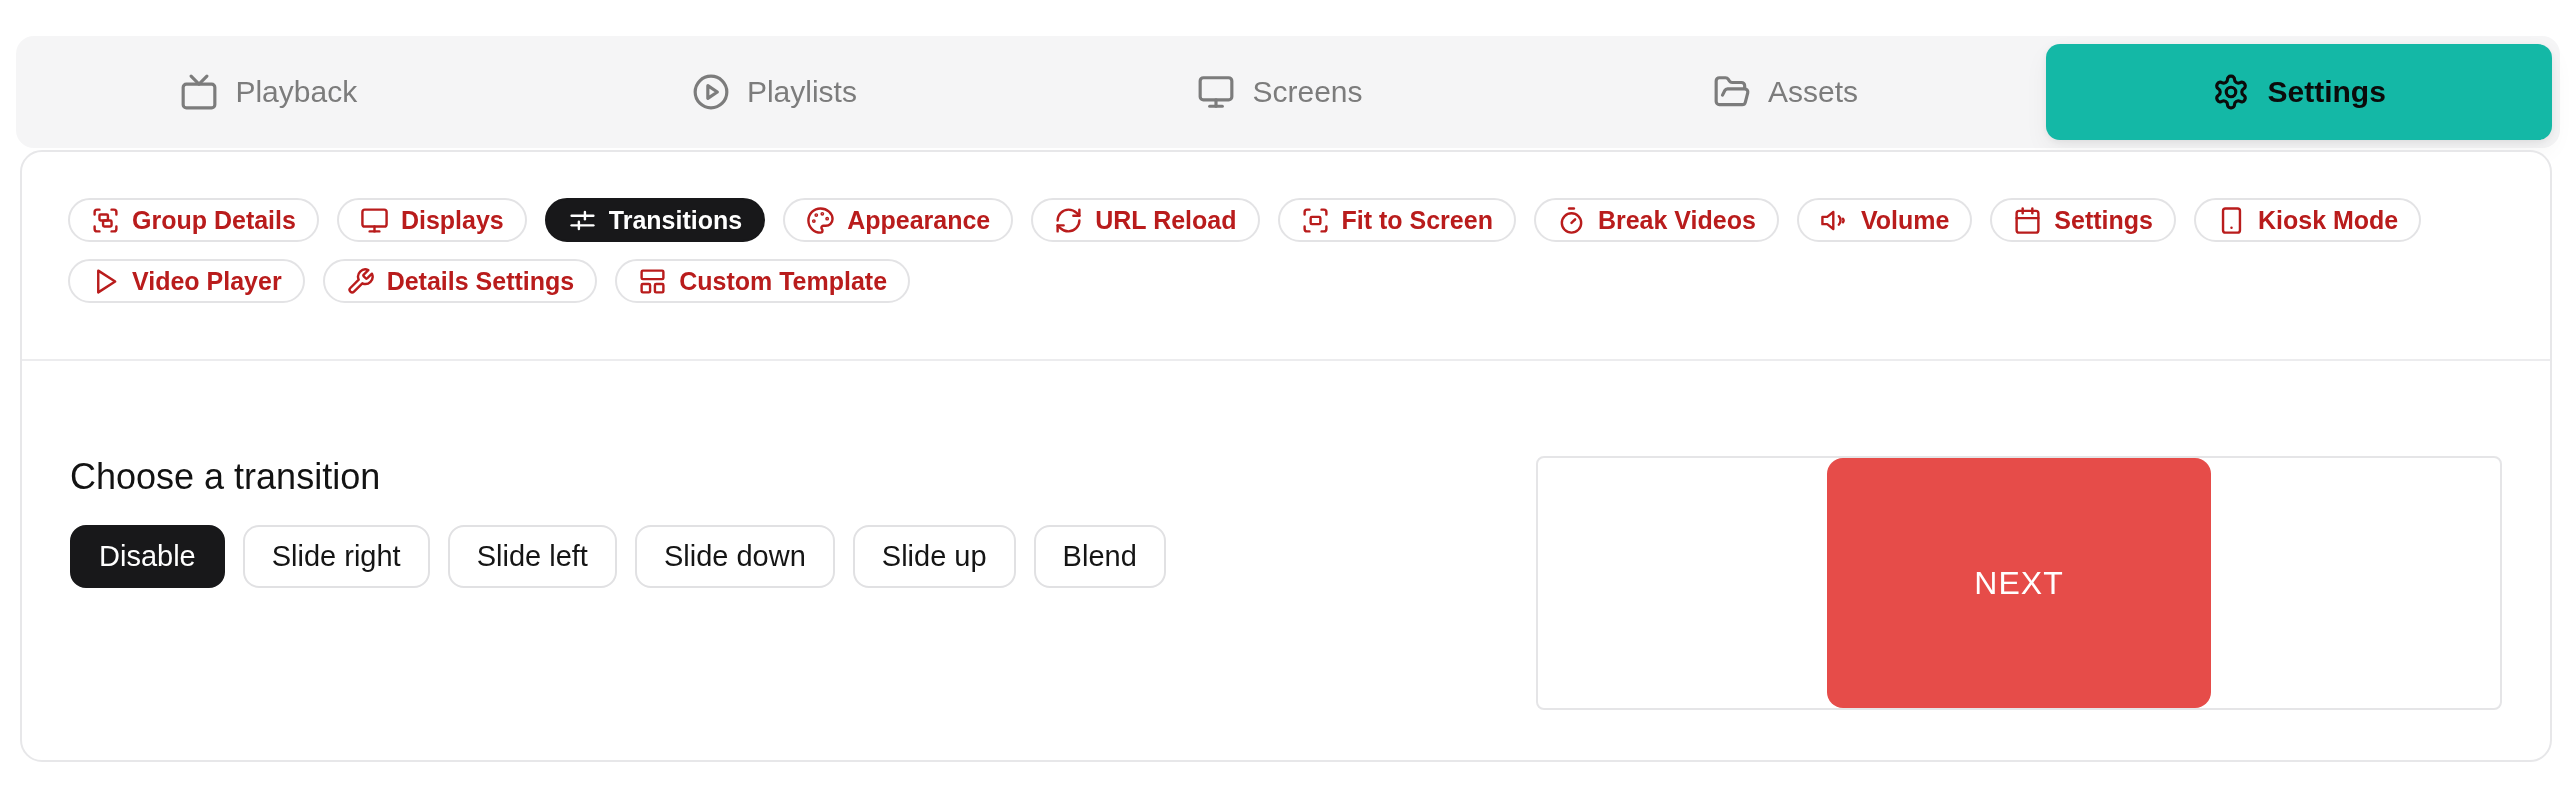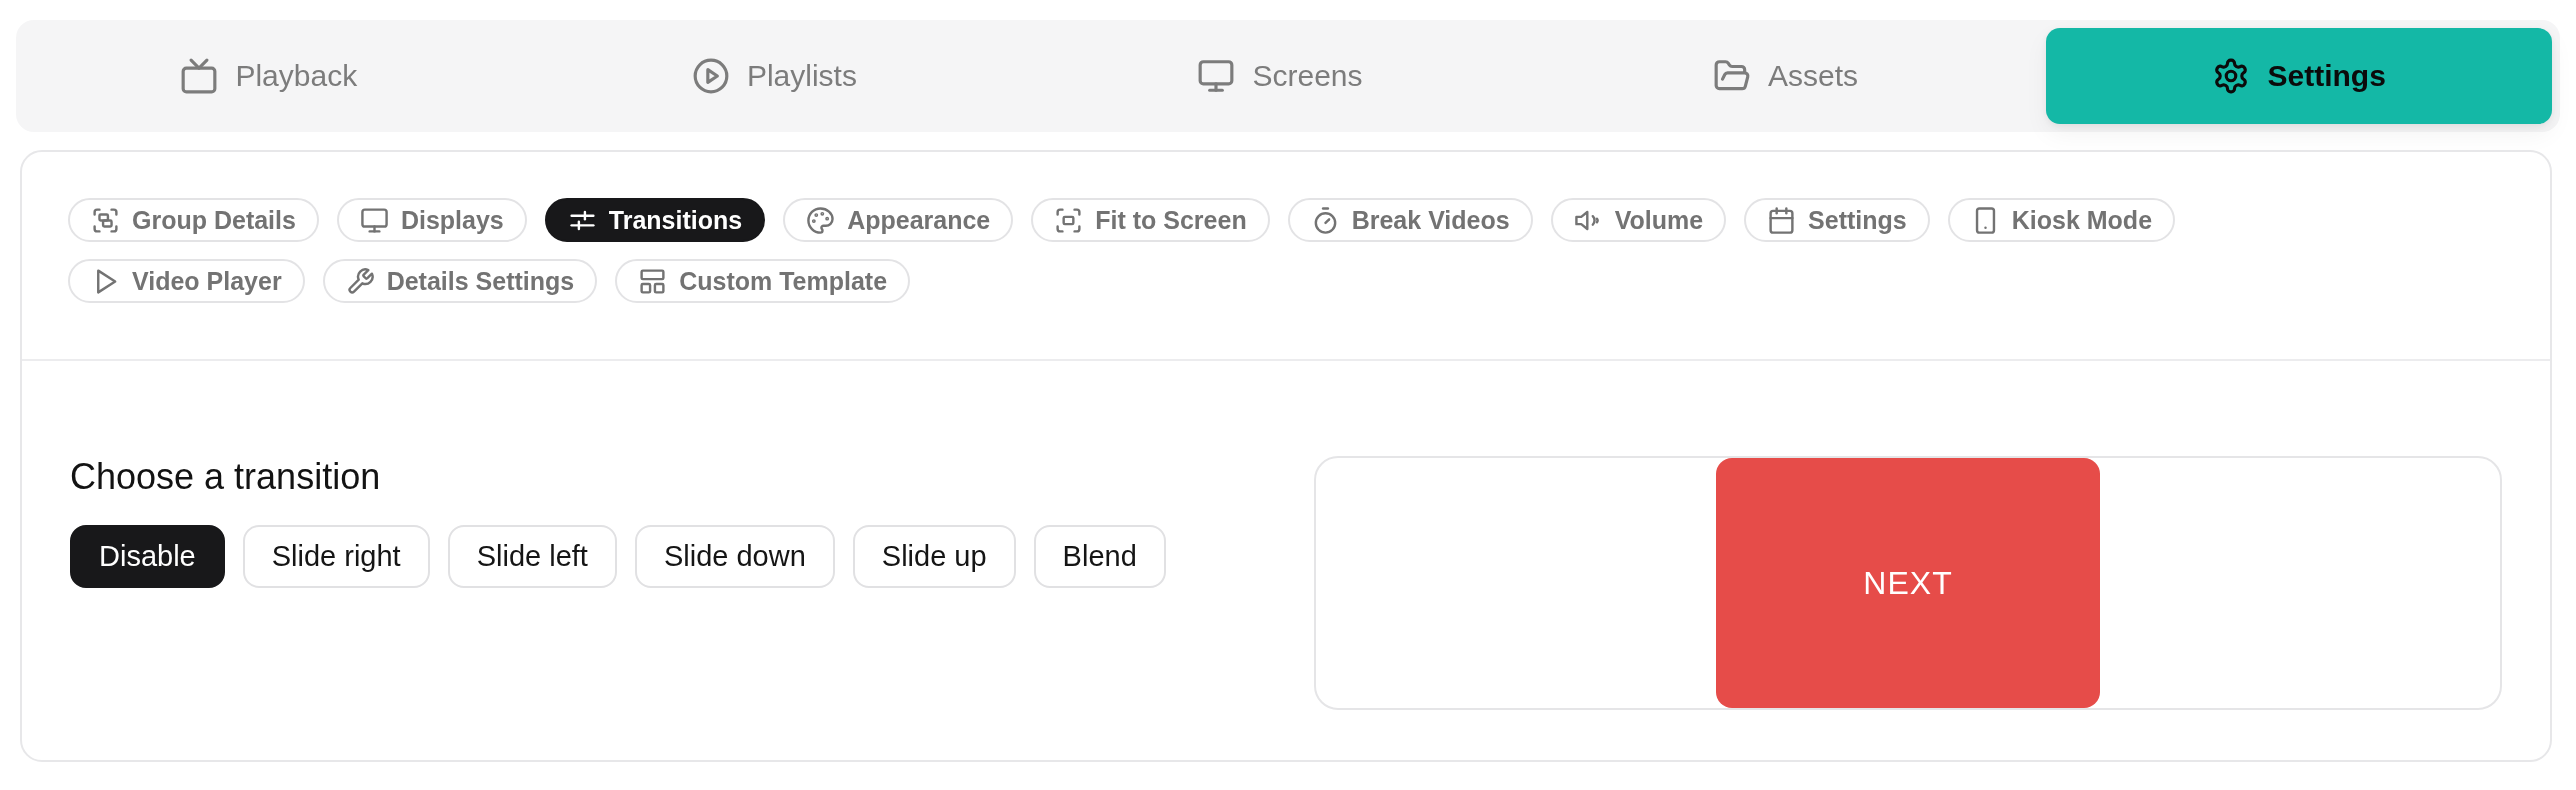--- a/index.html
+++ b/index.html
@@ -1,50 +1,50 @@
 <!DOCTYPE html>
 <html><head>
 <meta charset="utf-8">
 <style>
   * { margin:0; padding:0; box-sizing:border-box; }
   html,body { width:2576px; height:790px; background:#ffffff;
     font-family:"Liberation Sans", sans-serif; -webkit-font-smoothing:antialiased; }
   .stage { position:relative; width:2576px; height:790px; overflow:hidden; }
 
   
-  .nav { position:absolute; left:16px; top:20px; width:2544px; height:112px;
+  .nav { position:absolute; left:16px; top:36px; width:2544px; height:112px;
     background:#f5f5f6; border-radius:18px; display:flex; align-items:stretch; }
   .nav-tab { flex:1; display:flex; align-items:center; justify-content:center; gap:17px;
     color:#7c7c7c; font-size:30px; font-weight:500; border-radius:14px; cursor:pointer; }
   .nav-tab svg { width:38px; height:38px; flex:0 0 auto; }
   .nav-tab.active { background:#14b8a6; margin:8px; color:#0b0b0b; font-weight:600;
     box-shadow:0 2px 6px rgba(0,0,0,.06), 0 10px 24px rgba(0,0,0,.05); }
 
   
   .card { position:absolute; left:20px; top:150px; width:2532px; height:612px;
     background:#ffffff; border:2px solid #e7e7e9; border-radius:22px; }
 
   .pills-section { height:209px; padding:46px 46px 0 46px; border-bottom:2px solid #ececee; }
   .pill-row { display:flex; gap:18px; margin-bottom:17px; }
   .pill { height:44px; display:inline-flex; align-items:center; gap:12px; padding:0 21px;
     background:#fff; border:2px solid #e3e3e5; border-radius:989px;
-    font-size:25px; font-weight:700; color:#737373; cursor:pointer; white-space:nowrap; }
+    font-size:25px; font-weight:700; color:#b91c1c; cursor:pointer; white-space:nowrap; }
   .pill svg { width:29px; height:29px; }
   .pill.active { background:#18181a; border-color:#18181a; color:#ffffff; }
 
   .content { display:flex; align-items:flex-start; padding:95px 48px 0 48px; }
   .left-col { flex:1; }
   .heading { font-size:36px; font-weight:500; color:#131313; margin-bottom:27px; }
   .btn-row { display:flex; gap:18px; }
   .btn { height:63px; padding:13px 27px; background:#fff; border:2px solid #e1e1e3;
     border-radius:16px; font-family:inherit; font-size:29px; font-weight:500;
     color:#151515; cursor:pointer; white-space:nowrap; }
   .btn.active { background:#18181a; border-color:#18181a; color:#ffffff; font-weight:500; }
 
-  .preview-panel { width:1188px; height:254px; border:2px solid #e5e5e7; border-radius:24px;
+  .preview-panel { width:966px; height:254px; border:2px solid #e5e5e7; border-radius:8px;
     display:flex; justify-content:center; overflow:hidden; background:#ffffff;align-items:center; }
   .next-box { width:384px; height:100%; border-radius:16px; background:#e64c49;
     color:#ffffff; display:flex; align-items:center; justify-content:center;
     font-size:32px; font-weight:500; letter-spacing:1px; }
 
   svg { stroke:currentColor; fill:none; stroke-width:2; stroke-linecap:round; stroke-linejoin:round; }
 </style>
 </head>
 <body>
 
@@ -193,20 +193,26 @@
           <svg viewBox="0 0 29 29" width="29" height="29">
               <use href="#i-sliders"></use>
             </svg>
           <span>Transitions</span>
         </div>
         <div class="pill">
           <svg viewBox="0 0 29 29" width="29" height="29">
               <use href="#i-palette"></use>
             </svg>
           <span>Appearance</span>
+        </div>
+        <div class="pill">
+          <svg viewBox="0 0 29 29" width="29" height="29">
+              <use href="#i-refresh"></use>
+            </svg>
+          <span>URL Reload</span>
         </div>
         <div class="pill">
           <svg viewBox="0 0 29 29" width="29" height="29">
               <use href="#i-fullscreen"></use>
             </svg>
           <span>Fit to Screen</span>
         </div>
         <div class="pill">
           <svg viewBox="0 0 29 29" width="29" height="29">
               <use href="#i-timer"></use>

